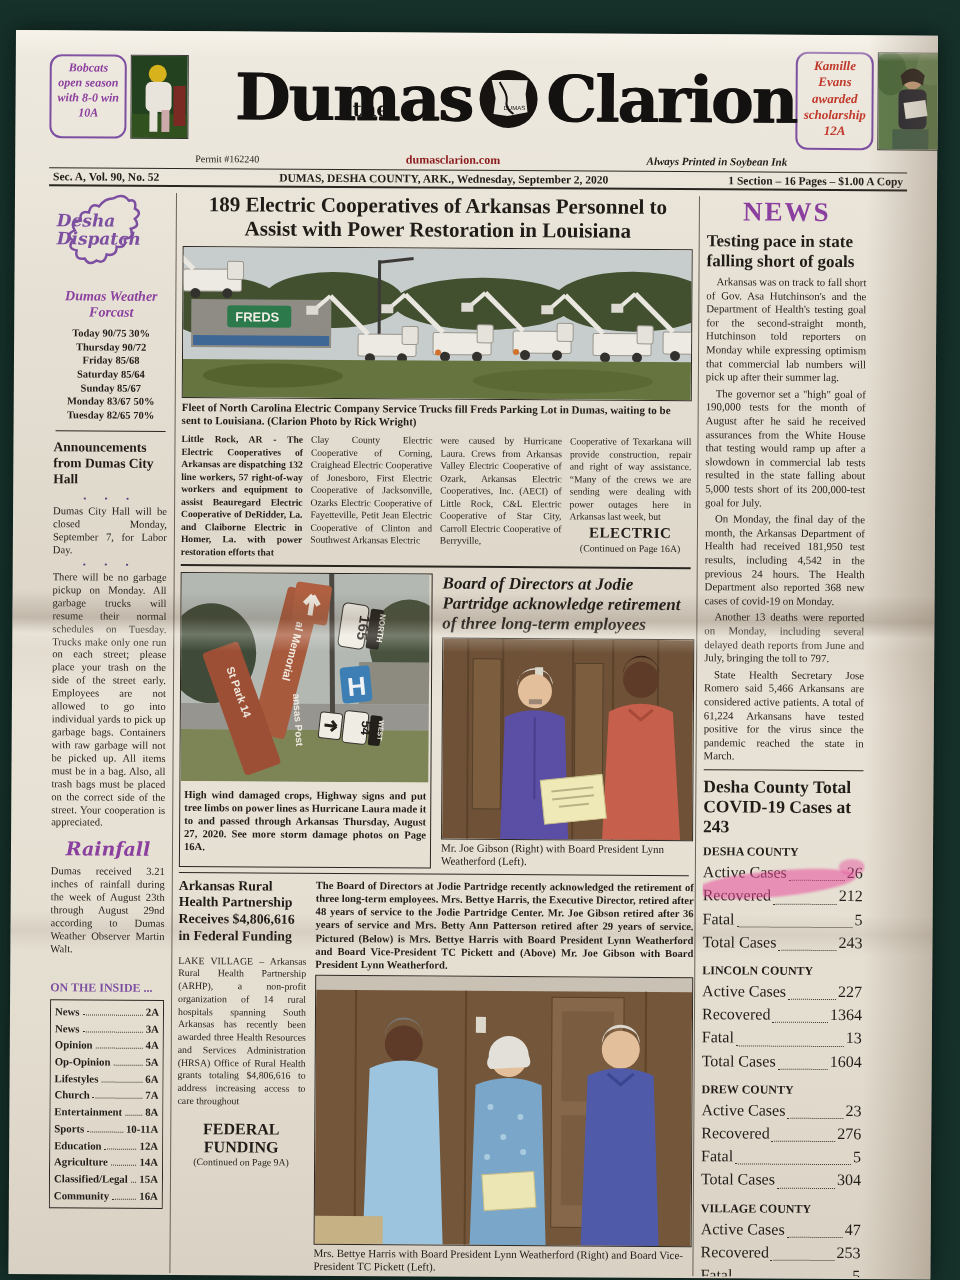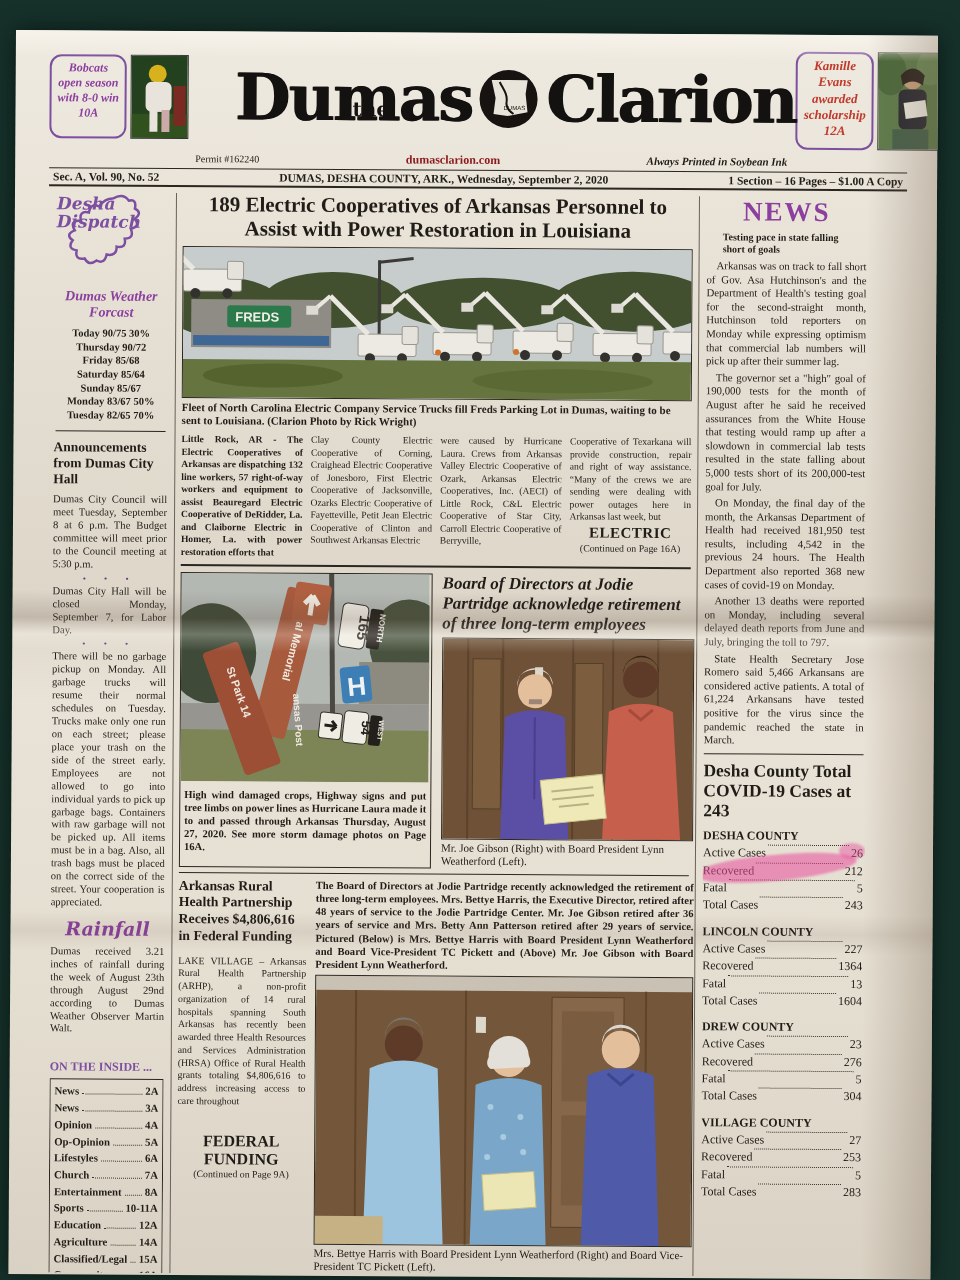--- a/index.html
+++ b/index.html
@@ -55,21 +55,21 @@
   
   .main{display:grid;grid-template-columns:114px 524px 162px;column-gap:7px;
     padding:6px 0 0 40px;height:1080px;overflow:hidden;}
   .col{overflow:hidden;}
   .col-center{border-left:1px solid #6b6157;border-right:1px solid #6b6157;padding:0 6px;}
   .col-right{padding-right:2px;}
 
   
   .dispatch{color:#7d4fa0;text-align:left;position:relative;height:92px;}
   .dispatch .t{font-family:"DejaVu Serif",serif;font-weight:bold;font-size:17px;line-height:1.05;
-    font-style:italic;position:absolute;left:2px;top:3px;}
+    font-style:italic;position:absolute;left:2px;top:20px;}
   .weather-title{color:#8b3f9e;font-weight:bold;font-style:italic;text-align:center;
     font-size:14px;line-height:1.15;margin:4px 0 6px;}
   .weather-list{text-align:center;font-weight:bold;font-size:10.5px;line-height:1.3;}
   .side-rule{border-top:1.5px solid #2a2722;margin:8px 2px;}
   .ann-title{font-weight:bold;font-size:13.5px;line-height:1.2;margin:2px 0 6px;}
   .side-p{font-size:10.6px;line-height:1.22;text-align:justify;margin:0 0 2px;}
   .stars{color:#5b3d7a;text-align:center;font-size:9px;letter-spacing:8px;margin:2px 0;}
   .rainfall{color:#8b3f9e;font-family:"DejaVu Serif",serif;font-weight:bold;font-style:italic;
     text-align:center;font-size:19px;margin:8px 0 6px;}
   .inside-title{color:#7d4fa0;font-weight:bold;font-size:12px;margin:24px 0 4px;}
@@ -91,33 +91,33 @@
   .row2{display:grid;grid-template-columns:252px 1fr;column-gap:10px;margin-top:6px;
     border-bottom:1.5px solid #2a2722;padding-bottom:5px;}
   .storm-box{border:1.5px solid #2a2722;}
   .storm-cap{font-weight:bold;font-size:10.6px;line-height:1.22;text-align:justify;padding:4px 4px 2px;}
   .retire-head{font-weight:bold;font-style:italic;font-size:17px;line-height:1.18;margin:0 0 4px;}
   .photo-cap{font-size:11px;line-height:1.2;margin-top:2px;}
 
   .row3{display:grid;grid-template-columns:128px 1fr;column-gap:9px;padding-top:5px;}
   .arhp-head{font-weight:bold;font-size:13.8px;line-height:1.22;margin:0 0 6px;}
   .arhp-body{font-size:9.8px;line-height:1.3;text-align:justify;}
-  .fed-jump{font-weight:bold;font-size:16px;text-align:center;margin-top:24px;}
+  .fed-jump{font-weight:bold;font-size:16px;text-align:center;margin-top:12px;}
   .fed-cont{font-size:9.8px;text-align:center;}
   .board-p{font-size:10.6px;line-height:1.25;text-align:justify;font-weight:bold;margin:0 0 4px;}
 
   
   .news-h{color:#8b3f9e;font-weight:bold;font-size:27px;letter-spacing:2px;text-align:center;margin:0 0 4px;}
-  .news-head{font-weight:bold;font-size:10px;line-height:1.15;margin:0 16px 5px;}
+  .news-head{font-weight:bold;font-size:17px;line-height:1.15;margin:0 0 5px;}
   .news-p{font-size:10.8px;line-height:1.26;text-align:justify;margin:0 0 3px;text-indent:10px;}
   .cov-rule{border-top:1.5px solid #2a2722;margin:6px 0;}
   .cov-title{font-weight:bold;font-size:17.5px;line-height:1.15;margin:0 0 8px;}
   .county{margin-bottom:10px;position:relative;}
   .county-name{font-weight:bold;font-size:12px;margin-bottom:1px;}
-  .cov-row{display:flex;align-items:flex-start;font-size:12px;line-height:1.45;}
+  .cov-row{display:flex;align-items:flex-end;font-size:16px;line-height:1.45;}
   .cov-row .dots{flex:1;border-bottom:1.5px dotted #3a352e;margin:0 2px 3px;}
   .hl{position:absolute;left:-6px;top:26px;width:160px;height:26px;border-radius:45% 55% 50% 50%;
     background:rgba(231,76,155,.55);transform:rotate(-6deg);filter:blur(1px);pointer-events:none;}
   .hl2{position:absolute;right:-2px;top:14px;width:26px;height:16px;border-radius:50%;
     background:rgba(231,76,155,.45);filter:blur(1px);pointer-events:none;}
 </style>
 </head>
 <body>
 
 <div class="paper">
@@ -208,21 +208,20 @@
           <div>Thursday 90/72</div>
           <div>Friday 85/68</div>
           <div>Saturday 85/64</div>
           <div>Sunday 85/67</div>
           <div>Monday 83/67  50%</div>
           <div>Tuesday 82/65  70%</div>
         </div>
 
       <div class="side-rule"></div>
       <div class="ann-title">Announcements from Dumas City Hall</div>
-      <p class="side-p">Dumas City Council will meet Tuesday, September 8 at 6 p.m. The Budget committee will meet prior to the Council meeting at 5:30 p.m.</p>
       <div class="stars">•  •  •</div>
       <p class="side-p">Dumas City Hall will be closed Monday, September 7, for Labor Day.</p>
       <div class="stars">•  •  •</div>
       <p class="side-p">There will be no garbage pickup on Monday. All garbage trucks will resume their normal schedules on Tuesday. Trucks make only one run on each street; please place your trash on the side of the street early. Employees are not allowed to go into individual yards to pick up garbage bags. Containers with raw garbage will not be picked up. All items must be in a bag. Also, all trash bags must be placed on the correct side of the street. Your cooperation is appreciated.</p>
 
       <div class="rainfall">Rainfall</div>
       <p class="side-p">Dumas received 3.21 inches of rainfall during the week of August 23th through August 29nd according to Dumas Weather Observer Martin Walt.</p>
 
       <div class="inside-title">ON THE INSIDE ...</div>
       <div class="index-box">
@@ -585,21 +584,21 @@
           </div>
       </div>
 
       <div class="county">
         <div class="county-name">VILLAGE COUNTY</div>
         <div>
 
             <div class="cov-row">
               <span>Active Cases</span>
               <span class="dots"></span>
-              <span>27</span>
+              <span>47</span>
             </div>
 
             <div class="cov-row">
               <span>Recovered</span>
               <span class="dots"></span>
               <span>253</span>
             </div>
 
             <div class="cov-row">
               <span>Fatal</span>

